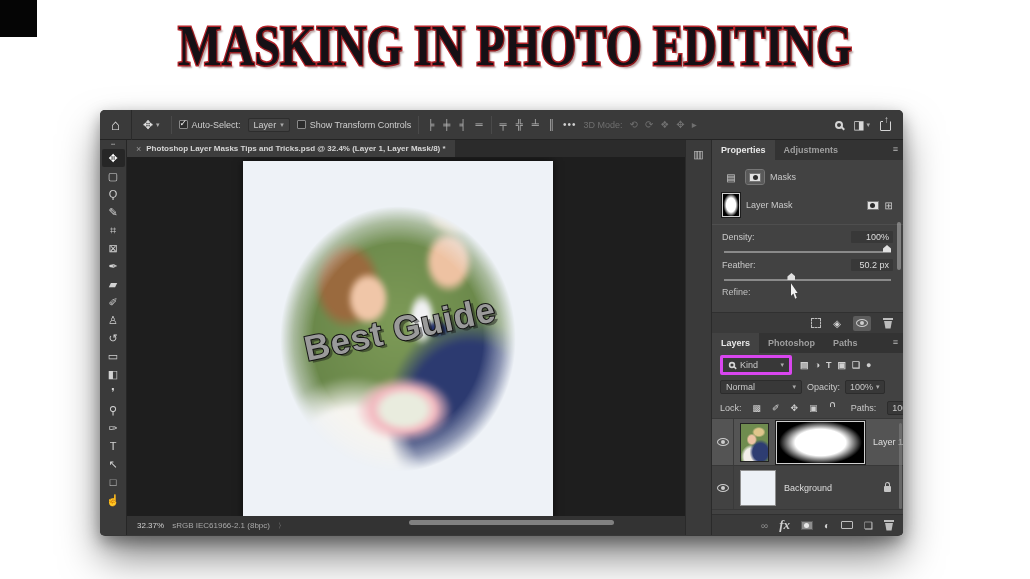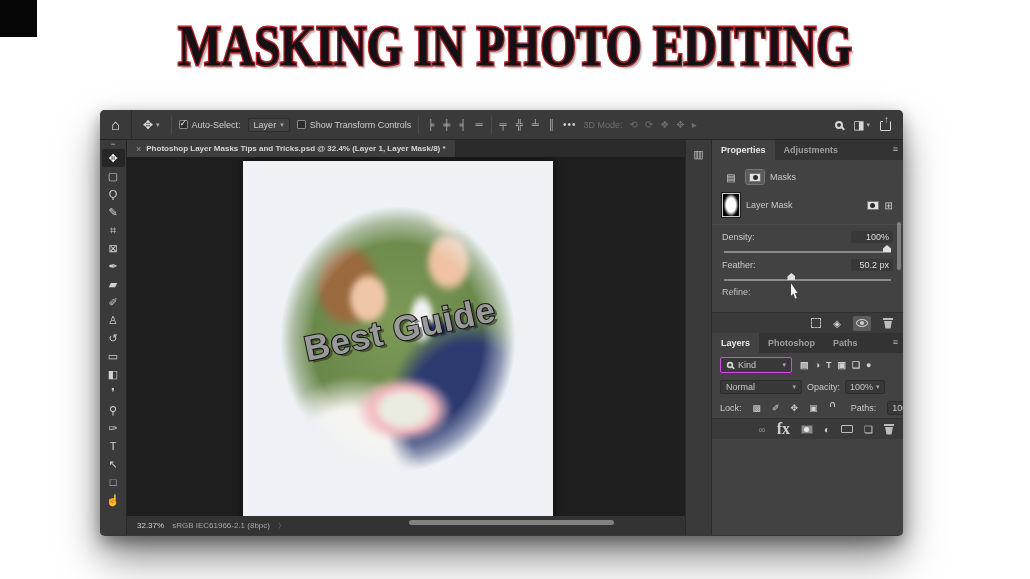--- a/index.html
+++ b/index.html
@@ -158,21 +158,21 @@
   .icon-trash { position:relative; width:10px; height:11px; display:inline-block; }
   .icon-trash::before { content:""; position:absolute; top:0; left:0; width:10px; height:2px; background:#bdbdbd; }
   .icon-trash::after { content:""; position:absolute; top:3px; left:1px; width:8px; height:8px;
     background:#bdbdbd; clip-path:polygon(0 0,100% 0,82% 100%,18% 100%); }
   .v-scroll { position:absolute; right:2px; top:62px; width:4px; height:48px;
     background:#9a9a9a; border-radius:2px; opacity:.7; }
 
   
   .layers { flex:1; display:flex; flex-direction:column; font-size:9px; color:#c9c9c9; }
   .filter-row { height:23px; display:flex; align-items:center; gap:6px; padding:0 8px; }
-  .kind-dd { display:flex; align-items:center; gap:4px; background:#383838; border:1px solid #d946ef;
+  .kind-dd { display:flex; align-items:center; gap:4px; background:#383838; border:3px solid #d946ef;
     border-radius:2px; padding:2px 5px; width:72px; }
   .filter-icons { display:flex; align-items:center; gap:6px; margin-left:2px; }
   .filter-icons .glyph { font-size:9px; font-weight:bold; }
   .blend-row { height:21px; display:flex; align-items:center; gap:5px; padding:0 8px; }
   .blend-dd { display:flex; align-items:center; justify-content:space-between; background:#383838;
     border:1px solid #2c2c2c; border-radius:2px; padding:1px 5px; width:82px; }
   .mini-dd { display:flex; align-items:center; gap:3px; background:#383838; border:1px solid #2c2c2c;
     border-radius:2px; padding:1px 4px; }
   .lock-row { height:21px; display:flex; align-items:center; gap:11px; padding:0 8px; }
   .lock-row .glyph { font-size:9px; }
@@ -194,22 +194,22 @@
       radial-gradient(14px 16px at 72% 76%, #2e3d72 0 55%, transparent 78%),
       radial-gradient(13px 15px at 38% 88%, #f2efe9 0 55%, transparent 80%); }
   .mask-thumb.layers { width:33px; height:43px; margin-left:7px; }
   .layer-name { margin-left:8px; color:#dedede; }
   .bg-thumb { width:36px; height:36px; margin-left:6px; background:#edf1f6; border:1px solid #8f8f8f; }
   .bg-lock { margin-left:auto; margin-right:12px; }
   .layers-footer { height:21px; background:#3a3a3a; border-top:1px solid #303030; display:flex;
     align-items:center; justify-content:flex-end; gap:11px; padding-right:9px; }
   .layers-footer .glyph { font-size:10px; }
   .dim { color:#8a8a8a; }
-  .fx-glyph { font-family:"Liberation Serif", serif; font-weight:bold;
-    color:#cfcfcf; font-size:16px; }
+  .fx-glyph { font-style:italic; font-family:"Liberation Serif", serif; font-weight:bold;
+    color:#cfcfcf; font-size:13px; }
   .layers-scroll { position:absolute; right:1px; top:4px; width:3px; height:86px;
     background:#7e7e7e; border-radius:2px; opacity:.6; }
 </style>
 </head>
 <body>
 
 <div class="page">
   <div class="corner-square"></div>
 
   <div class="title-wrap">
@@ -413,20 +413,39 @@
             <span class="glyph">✥</span>
             <span class="glyph">▣</span>
             <span class="icon-lock"></span>
             <span class="spacer"></span>
             <span>Paths:</span>
             <div class="mini-dd">
               <span>100%</span>
               <span class="chev">▾</span>
             </div>
           </div>
+          <div class="layer-rows">
+            <div class="layer-row row-l1 selected">
+              <span class="eye-col">
+                  <span class="icon-eye"></span>
+                </span>
+              <span class="photo-thumb"></span>
+              <span class="mask-thumb layers"></span>
+              <span class="layer-name">Layer 1</span>
+            </div>
+            <div class="layer-row row-bg">
+              <span class="eye-col">
+                  <span class="icon-eye"></span>
+                </span>
+              <span class="bg-thumb"></span>
+              <span class="layer-name">Background</span>
+              <span class="icon-lock bg-lock"></span>
+            </div>
+            <div class="layers-scroll"></div>
+          </div>
           <div class="layers-footer">
             <span class="glyph dim">∞</span>
             <span class="fx-glyph">fx</span>
             <span class="icon-mask--dark"></span>
             <span class="glyph">◐</span>
             <span class="icon-folder" style="width:12px;height:8px;border:1px solid #bdbdbd;border-radius:1px;position:relative;display:inline-block;"></span>
             <span class="glyph">❏</span>
             <span class="icon-trash"></span>
           </div>
         </div>

